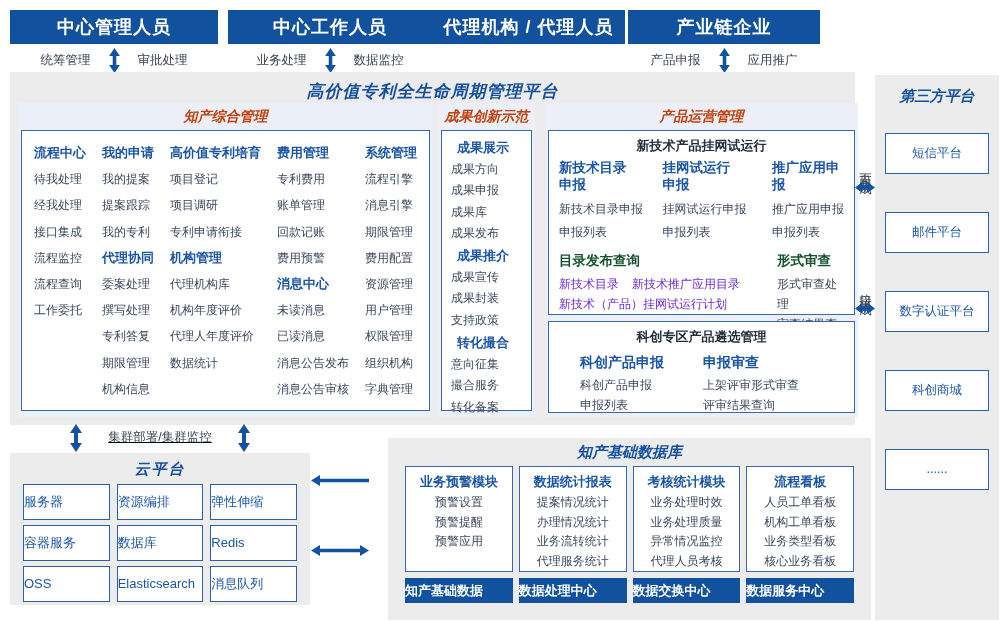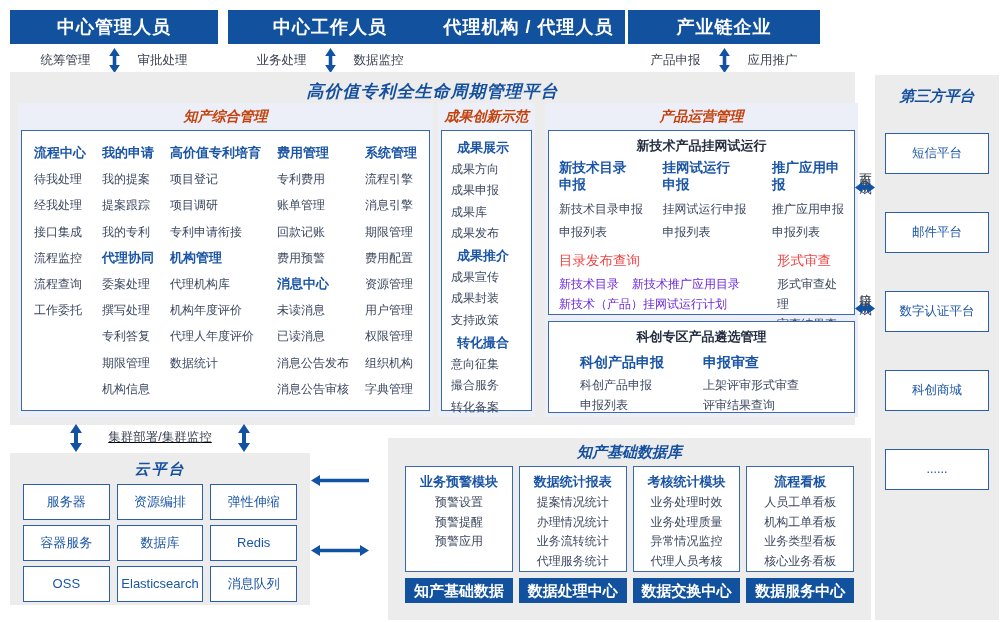--- a/index.html
+++ b/index.html
@@ -42,21 +42,21 @@
   .sb-title { text-align:center; font-size:13px; font-weight:bold; color:#242e40; padding-top:6px; }
   .trial-grid { display:flex; padding:4px 10px 0 10px; }
   .tg-col { font-size:12px; color:#3c4860; }
   .tg-col .hdr { font-size:13.5px; font-weight:bold; color:#1b55a6; line-height:17px; margin-bottom:5px; }
   .tg-col .li-item { line-height:23px; white-space:nowrap; }
   .tg1 { width:106px; } .tg1 .hdr { width:76px; }
   .tg2 { width:112px; } .tg2 .hdr { width:80px; }
   .tg3 { flex:1; }
   .trial-bottom { display:flex; padding:7px 10px 0 10px; }
   .tb-left { width:218px; } .tb-right { flex:1; }
-  .trial-bottom .hdr { font-size:13.5px; font-weight:normal; color:#ef4444; line-height:20px; margin-bottom:3px; }
+  .trial-bottom .hdr { font-size:13.5px; font-weight:bold; color:#14532d; line-height:20px; margin-bottom:3px; }
   .inline-items .li-item { display:inline-block; margin-right:13px; font-size:12px; color:#6d28d9; line-height:20px; }
   .tb-right .li-item { font-size:12px; color:#3c4860; line-height:20px; }
   .sel-grid { display:flex; padding:5px 10px 0 10px; }
   .sel-col1 { width:123px;margin-left:21px; } .sel-col2 { flex:1; }
   .sel-grid .hdr { font-size:14px; font-weight:bold; color:#1b55a6; line-height:22px; margin-bottom:2px; }
   .sel-grid .li-item { font-size:12px; color:#3c4860; line-height:20px; }
 
   
   .int-block { position:absolute; left:853px; width:24px; display:flex; flex-direction:column; align-items:center; }
   .vtext { writing-mode:vertical-rl; font-size:12.5px; color:#3a4352; letter-spacing:3px; }
@@ -72,35 +72,35 @@
   
   .cluster { position:absolute; left:10px; top:423px; width:300px; height:29px;
              display:flex; justify-content:center; align-items:center; gap:26px;text-decoration:underline; }
   .cluster-label { font-size:12.5px; color:#3a4352; }
 
   
   .cloud-panel { position:absolute; left:10px; top:453px; width:300px; height:152px; background:#ececec; }
   .cloud-title { padding-top:7px; text-align:center; font-size:15px; font-weight:bold; font-style:italic;
                  color:#15509f; letter-spacing:2px; }
   .cloud-grid { margin:5px 13px 0 13px; display:grid; grid-template-columns:1fr 1fr 1fr; gap:5px 7px; }
-  .cloud-grid .li-item { height:36px; background:#fff; border:1.5px solid #2c5fa9; text-align:center;
+  .cloud-grid .li-item { height:36px; background:#fff; border:1.5px solid #2c5fa9; text-align:left;
                          line-height:33px; font-size:13px; color:#1b55a6; white-space:nowrap; overflow:hidden; }
 
   
   .arrow-abs { position:absolute; }
 
   
   .db-panel { position:absolute; left:388px; top:438px; width:483px; height:182px; background:#ececec; }
   .db-title { padding-top:5px; text-align:center; font-size:15px; font-weight:bold; font-style:italic; color:#15509f; }
   .db-grid { display:grid; grid-template-columns:repeat(4,1fr); gap:16px 6px; padding:4px 17px 0 17px; }
   .db-box { background:#fff; border:1px solid #3a68af; height:106px; text-align:center; }
   .db-box .hdr { font-size:13px; font-weight:bold; color:#1b55a6; line-height:22px; padding-top:4px; }
   .db-box .li-item { font-size:12px; color:#3c4860; line-height:19.5px; }
-  .db-footer { margin-top:6px; height:25px; background:#11519e; color:#fff; font-size:15px; font-weight:bold;
-               text-align:center; line-height:25px; }
+  .db-footer { margin-top:6px; height:25px; background:#11519e; color:#fff; font-size:13px; font-weight:bold;
+               text-align:left; line-height:25px; }
 </style>
 </head>
 <body>
 
 <div class="canvas">
 
   <div class="actor" style="left:10px;width:208px">
     <div class="actor-bar">中心管理人员</div>
     <div class="actor-sub">
       <span class="sub-label">统筹管理</span>

